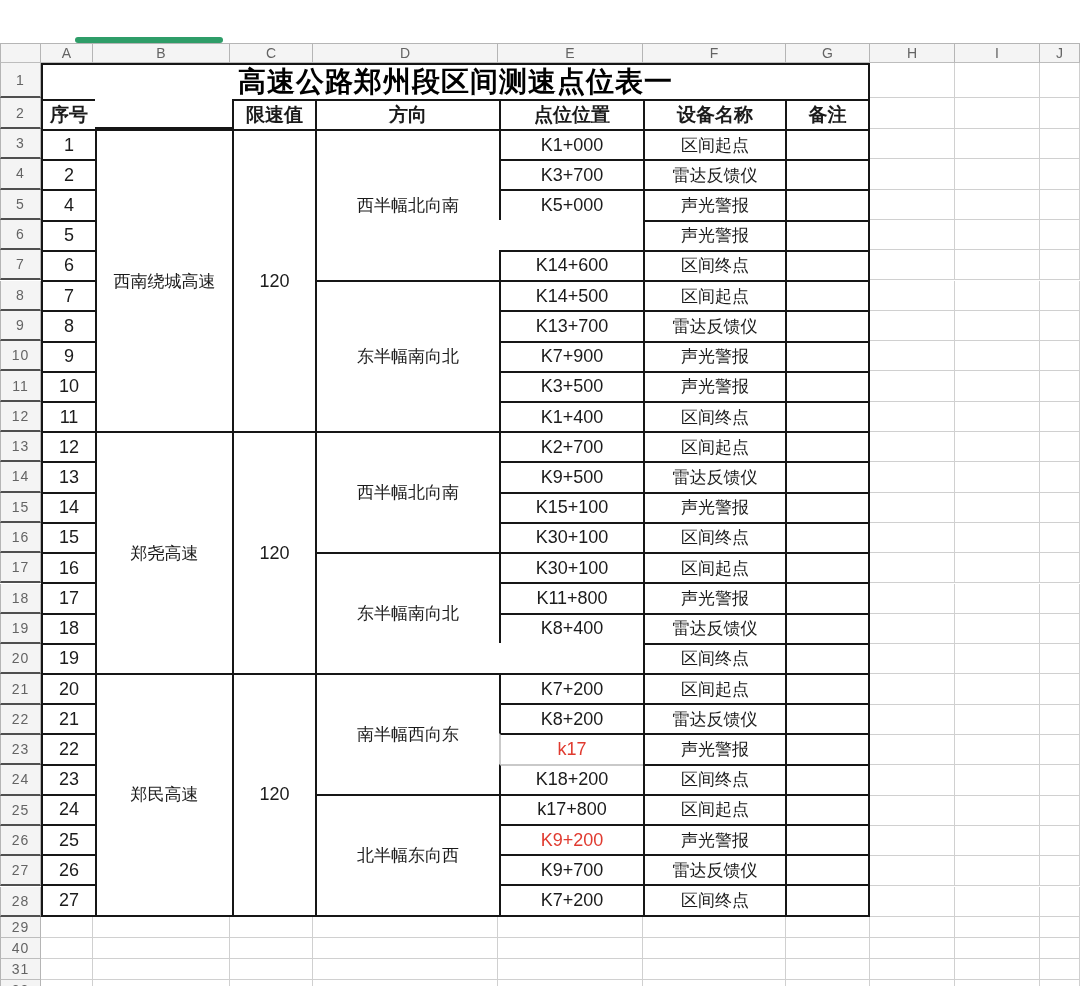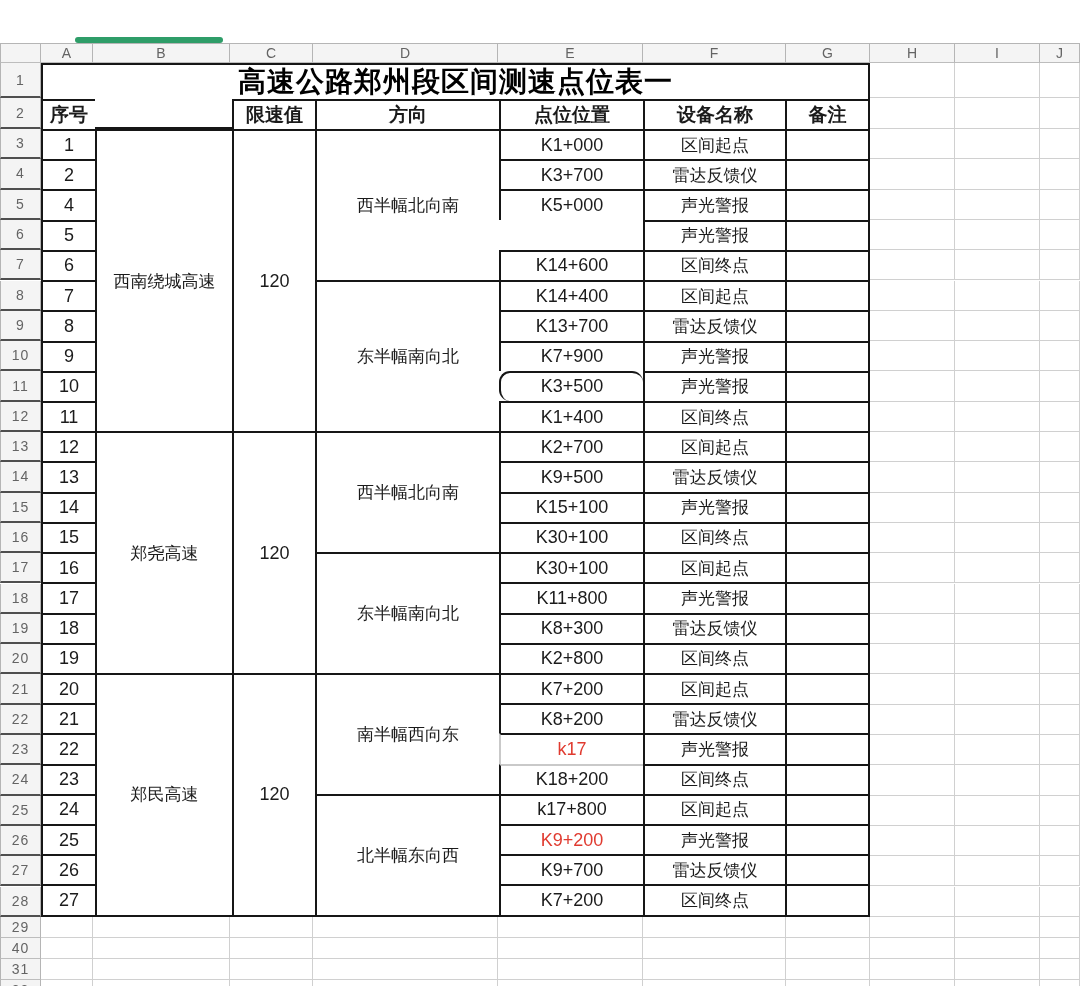--- a/index.html
+++ b/index.html
@@ -258,33 +258,33 @@
       <div class="tcell" style="grid-area: 5 / 7;"></div>
       <div class="tcell c1" style="grid-area: 6 / 1;">5</div>
       <div class="tcell zh" style="grid-area: 6 / 6;">声光警报</div>
       <div class="tcell" style="grid-area: 6 / 7;"></div>
       <div class="tcell c1" style="grid-area: 7 / 1;">6</div>
       <div class="tcell" style="grid-area: 7 / 5;">K14+600</div>
       <div class="tcell zh" style="grid-area: 7 / 6;">区间终点</div>
       <div class="tcell" style="grid-area: 7 / 7;"></div>
       <div class="tcell zh" style="grid-area: 8 / 4 / span 5;">东半幅南向北</div>
       <div class="tcell c1" style="grid-area: 8 / 1;">7</div>
-      <div class="tcell" style="grid-area: 8 / 5;">K14+400</div>
+      <div class="tcell" style="grid-area: 8 / 5;">K14+500</div>
       <div class="tcell zh" style="grid-area: 8 / 6;">区间起点</div>
       <div class="tcell" style="grid-area: 8 / 7;"></div>
       <div class="tcell c1" style="grid-area: 9 / 1;">8</div>
       <div class="tcell" style="grid-area: 9 / 5;">K13+700</div>
       <div class="tcell zh" style="grid-area: 9 / 6;">雷达反馈仪</div>
       <div class="tcell" style="grid-area: 9 / 7;"></div>
       <div class="tcell c1" style="grid-area: 10 / 1;">9</div>
       <div class="tcell" style="grid-area: 10 / 5;">K7+900</div>
       <div class="tcell zh" style="grid-area: 10 / 6;">声光警报</div>
       <div class="tcell" style="grid-area: 10 / 7;"></div>
       <div class="tcell c1" style="grid-area: 11 / 1;">10</div>
-      <div class="tcell" style="grid-area: 11 / 5; border-radius: 11px;">K3+500</div>
+      <div class="tcell" style="grid-area: 11 / 5;">K3+500</div>
       <div class="tcell zh" style="grid-area: 11 / 6;">声光警报</div>
       <div class="tcell" style="grid-area: 11 / 7;"></div>
       <div class="tcell c1" style="grid-area: 12 / 1;">11</div>
       <div class="tcell" style="grid-area: 12 / 5;">K1+400</div>
       <div class="tcell zh" style="grid-area: 12 / 6;">区间终点</div>
       <div class="tcell" style="grid-area: 12 / 7;"></div>
       <div class="tcell zh" style="grid-area: 13 / 2 / span 8;">郑尧高速</div>
       <div class="tcell" style="grid-area: 13 / 3 / span 8;">120</div>
       <div class="tcell zh" style="grid-area: 13 / 4 / span 4;">西半幅北向南</div>
       <div class="tcell c1" style="grid-area: 13 / 1;">12</div>
@@ -306,25 +306,24 @@
       <div class="tcell zh" style="grid-area: 17 / 4 / span 4;">东半幅南向北</div>
       <div class="tcell c1" style="grid-area: 17 / 1;">16</div>
       <div class="tcell" style="grid-area: 17 / 5;">K30+100</div>
       <div class="tcell zh" style="grid-area: 17 / 6;">区间起点</div>
       <div class="tcell" style="grid-area: 17 / 7;"></div>
       <div class="tcell c1" style="grid-area: 18 / 1;">17</div>
       <div class="tcell" style="grid-area: 18 / 5;">K11+800</div>
       <div class="tcell zh" style="grid-area: 18 / 6;">声光警报</div>
       <div class="tcell" style="grid-area: 18 / 7;"></div>
       <div class="tcell c1" style="grid-area: 19 / 1;">18</div>
-      <div class="tcell" style="grid-area: 19 / 5;">K8+300</div>
+      <div class="tcell" style="grid-area: 19 / 5;">K8+400</div>
       <div class="tcell zh" style="grid-area: 19 / 6;">雷达反馈仪</div>
       <div class="tcell" style="grid-area: 19 / 7;"></div>
       <div class="tcell c1" style="grid-area: 20 / 1;">19</div>
-      <div class="tcell" style="grid-area: 20 / 5;">K2+800</div>
       <div class="tcell zh" style="grid-area: 20 / 6;">区间终点</div>
       <div class="tcell" style="grid-area: 20 / 7;"></div>
       <div class="tcell zh" style="grid-area: 21 / 2 / span 8;">郑民高速</div>
       <div class="tcell" style="grid-area: 21 / 3 / span 8;">120</div>
       <div class="tcell zh" style="grid-area: 21 / 4 / span 4;">南半幅西向东</div>
       <div class="tcell c1" style="grid-area: 21 / 1;">20</div>
       <div class="tcell" style="grid-area: 21 / 5;">K7+200</div>
       <div class="tcell zh" style="grid-area: 21 / 6;">区间起点</div>
       <div class="tcell" style="grid-area: 21 / 7;"></div>
       <div class="tcell c1" style="grid-area: 22 / 1;">21</div>

